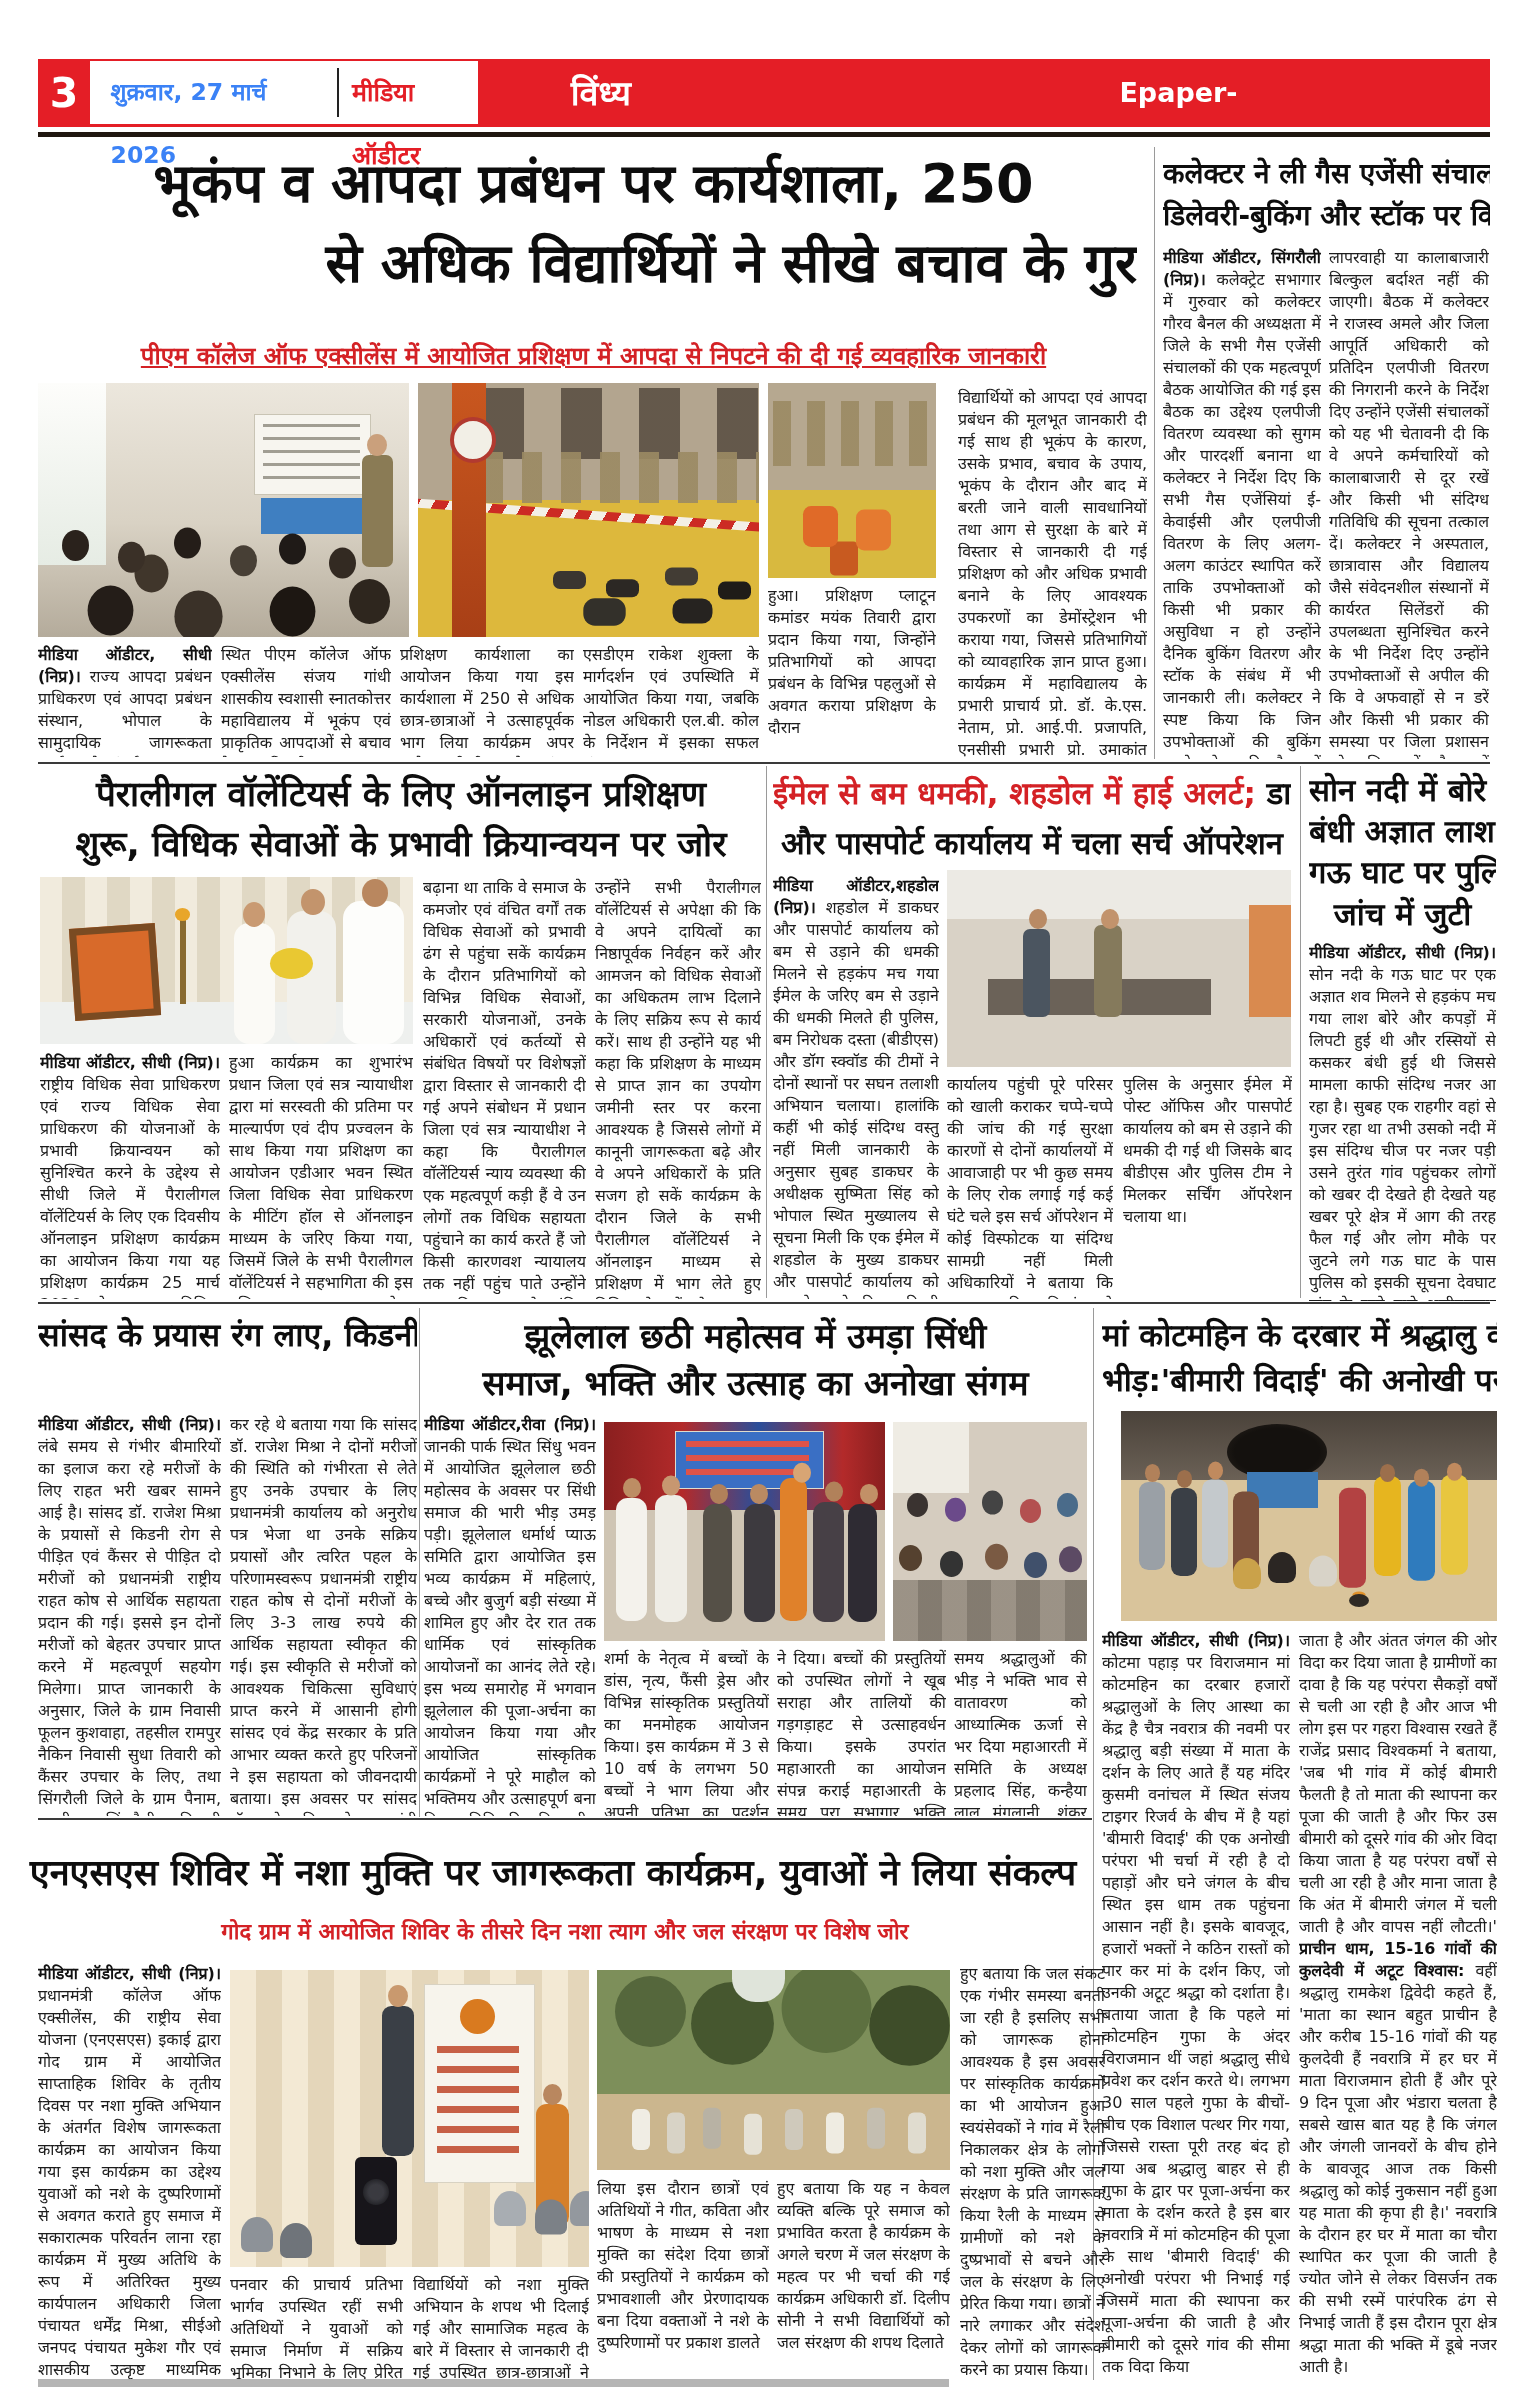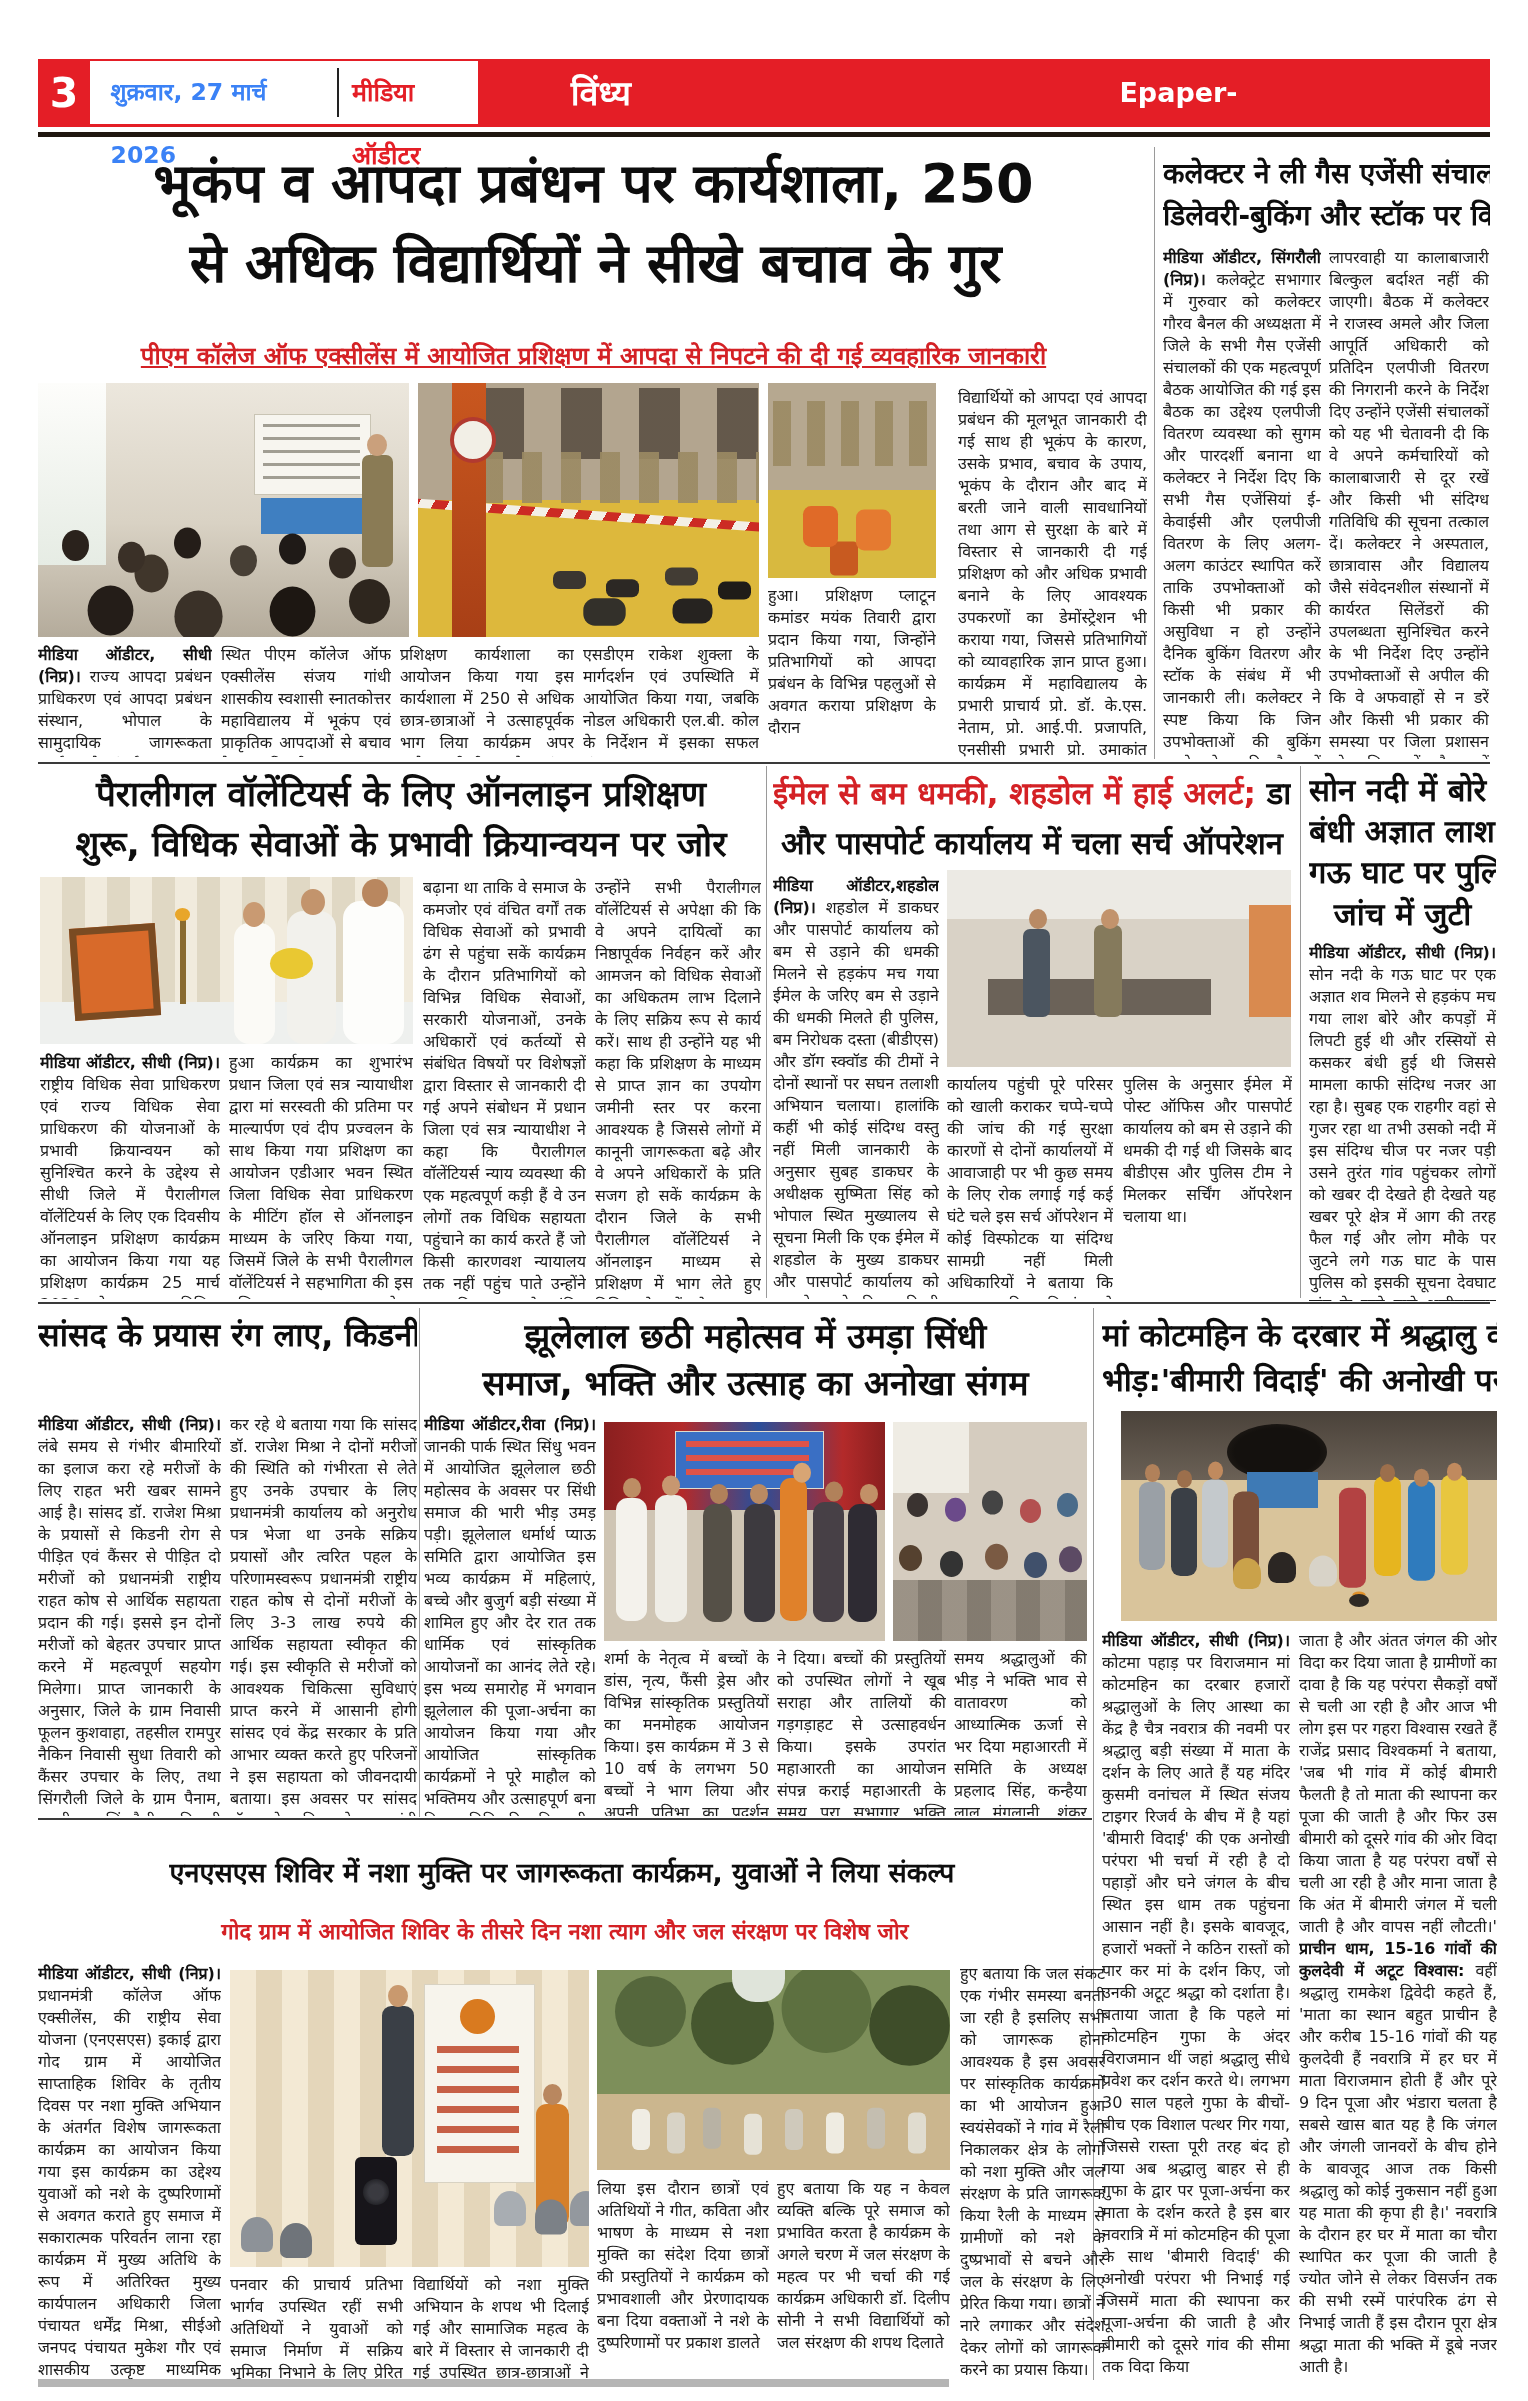--- a/index.html
+++ b/index.html
@@ -25,21 +25,21 @@
       <div class="abs" style="left:20.6px;top:0;width:217px;height:63px;line-height:63px;font-size:23.5px;font-weight:bold;color:#3b82f6;">शुक्रवार, 27 मार्च 2026</div>
       <div class="abs" style="left:247px;top:7px;width:1.8px;height:49px;background:#222;"></div>
       <div class="abs" style="left:262px;top:0;width:126px;height:63px;line-height:63px;font-size:25px;font-weight:bold;color:#e41e26;">मीडिया ऑडीटर</div>
     </div>
     <div class="abs" style="left:464px;top:0;width:129px;height:68px;line-height:68px;font-size:34px;font-weight:bold;color:#fff;text-align:right;">विंध्य</div>
     <div class="abs" style="left:917px;top:0;width:447px;height:68px;line-height:68px;font-size:27px;font-weight:bold;color:#fff;text-align:center;">Epaper-dainikmediaauditor.in</div>
   </div>
   <div class="abs" style="left:38px;top:132px;width:1452px;height:4.7px;background:#201710;"></div>
 
   <div class="abs hl" style="left:38px;top:148px;width:1111px;height:72px;font-size:54px;line-height:72px;">भूकंप व आपदा प्रबंधन पर कार्यशाला, 250</div>
-  <div class="abs hl" style="left:40px;top:228px;width:1111px;height:72px;font-size:54px;line-height:72px;">से अधिक विद्यार्थियों ने सीखे बचाव के गुर</div>
+  <div class="abs hl" style="left:26px;top:228px;width:1111px;height:72px;font-size:54px;line-height:72px;text-align:right;">से अधिक विद्यार्थियों ने सीखे बचाव के गुर</div>
   <div class="abs hl red" style="left:38px;top:340px;width:1111px;height:33px;font-size:24px;line-height:33px;text-decoration:underline;">पीएम कॉलेज ऑफ एक्सीलेंस में आयोजित प्रशिक्षण में आपदा से निपटने की दी गई व्यवहारिक जानकारी</div>
 
   <div class="ph" style="left:38px;top:383px;width:371px;height:254px;background:linear-gradient(180deg,#ece7dd 0%,#d9d2c4 55%,#b4ab9b 100%);">
     <div class="pe" style="left:0;top:0;width:68px;height:182px;background:linear-gradient(180deg,#fdfdfb,#e6ece4);"></div>
     <div class="pe" style="left:216px;top:31px;width:115px;height:79px;background:#f7f5ef;border:1.2px solid #c9c4b4;"></div>
     <div class="pe" style="left:225px;top:41px;width:97px;height:59px;background:repeating-linear-gradient(180deg,rgba(90,85,70,0.55) 0 3.5px,transparent 3.5px 13px);"></div>
     <div class="pe" style="left:223px;top:115px;width:101px;height:36px;background:#3f7fc1;"></div>
     <div class="pe" style="left:324px;top:72px;width:31px;height:112px;background:#8a7b55;border-radius:7px;"></div>
     <div class="pe" style="left:329px;top:51px;width:20px;height:22px;background:#caa07c;border-radius:50%;"></div>
     <div class="pe" style="left:23.5px;top:147px;width:27px;height:31px;border-radius:50%;background:#2a221c;box-shadow:56px 11.8px 0 #3a3027,112px -2.4px 0 #241d18,168px 15.3px 0 #473f35,217px 3.5px 0 #1f1a17,267px 17.6px 0 #332a22,35px 65px 0 9.4px #241d18,123px 71px 0 10.6px #3a3128,217px 66px 0 9.4px #1d1712,294px 56px 0 7px #2e261e,76px 28px 0 3.5px #40362b;"></div>
@@ -191,21 +191,21 @@
 
   <div class="abs txt" style="left:1102px;top:1630px;width:188px;height:748px;">
     <span class="byl">मीडिया ऑडीटर, सीधी (निप्र)।</span> <span>कोटमा पहाड़ पर विराजमान मां कोटमहिन का दरबार हजारों श्रद्धालुओं के लिए आस्था का केंद्र है चैत्र नवरात्र की नवमी पर श्रद्धालु बड़ी संख्या में माता के दर्शन के लिए आते हैं यह मंदिर कुसमी वनांचल में स्थित संजय टाइगर रिजर्व के बीच में है यहां 'बीमारी विदाई' की एक अनोखी परंपरा भी चर्चा में रही है दो पहाड़ों और घने जंगल के बीच स्थित इस धाम तक पहुंचना आसान नहीं है। इसके बावजूद, हजारों भक्तों ने कठिन रास्तों को पार कर मां के दर्शन किए, जो उनकी अटूट श्रद्धा को दर्शाता है। बताया जाता है कि पहले मां कोटमहिन गुफा के अंदर विराजमान थीं जहां श्रद्धालु सीधे प्रवेश कर दर्शन करते थे। लगभग 30 साल पहले गुफा के बीचों-बीच एक विशाल पत्थर गिर गया, जिससे रास्ता पूरी तरह बंद हो गया अब श्रद्धालु बाहर से ही गुफा के द्वार पर पूजा-अर्चना कर माता के दर्शन करते है इस बार नवरात्रि में मां कोटमहिन की पूजा के साथ 'बीमारी विदाई' की अनोखी परंपरा भी निभाई गई जिसमें माता की स्थापना कर पूजा-अर्चना की जाती है और बीमारी को दूसरे गांव की सीमा तक विदा किया</span>
   </div>
   <div class="abs txt" style="left:1299px;top:1630px;width:198px;height:748px;">
     <span>जाता है और अंतत जंगल की ओर विदा कर दिया जाता है ग्रामीणों का दावा है कि यह परंपरा सैकड़ों वर्षों से चली आ रही है और आज भी लोग इस पर गहरा विश्वास रखते हैं राजेंद्र प्रसाद विश्वकर्मा ने बताया, 'जब भी गांव में कोई बीमारी फैलती है तो माता की स्थापना कर पूजा की जाती है और फिर उस बीमारी को दूसरे गांव की ओर विदा किया जाता है यह परंपरा वर्षों से चली आ रही है और माना जाता है कि अंत में बीमारी जंगल में चली जाती है और वापस नहीं लौटती।'</span><span class="byl"> प्राचीन धाम, 15-16 गांवों की कुलदेवी में अटूट विश्वास: </span><span>वहीं श्रद्धालु रामकेश द्विवेदी कहते हैं, 'माता का स्थान बहुत प्राचीन है और करीब 15-16 गांवों की यह कुलदेवी हैं नवरात्रि में हर घर में माता विराजमान होती हैं और पूरे 9 दिन पूजा और भंडारा चलता है सबसे खास बात यह है कि जंगल और जंगली जानवरों के बीच होने के बावजूद आज तक किसी श्रद्धालु को कोई नुकसान नहीं हुआ यह माता की कृपा ही है।' नवरात्रि के दौरान हर घर में माता का चौरा स्थापित कर पूजा की जाती है ज्योत जोने से लेकर विसर्जन तक की सभी रस्में पारंपरिक ढंग से निभाई जाती हैं इस दौरान पूरा क्षेत्र श्रद्धा माता की भक्ति में डूबे नजर आती है।</span>
   </div>
 
   <div class="abs hrule" style="left:38px;top:1818px;width:1054px;"></div>
 
-  <div class="abs hl" style="left:35px;top:1845px;width:1054px;height:56px;font-size:27px;line-height:56px;">एनएसएस शिविर में नशा मुक्ति पर जागरूकता कार्यक्रम, युवाओं ने लिया संकल्प</div>
+  <div class="abs hl" style="left:26px;top:1845px;width:1054px;height:56px;font-size:36px;line-height:56px;">एनएसएस शिविर में नशा मुक्ति पर जागरूकता कार्यक्रम, युवाओं ने लिया संकल्प</div>
   <div class="abs hl red" style="left:38px;top:1914px;width:1054px;height:36px;font-size:22px;line-height:36px;">गोद ग्राम में आयोजित शिविर के तीसरे दिन नशा त्याग और जल संरक्षण पर विशेष जोर</div>
 
   <div class="abs txt" style="left:38px;top:1963px;width:183px;height:416px;">
     <span class="byl">मीडिया ऑडीटर, सीधी (निप्र)।</span> <span>प्रधानमंत्री कॉलेज ऑफ एक्सीलेंस, की राष्ट्रीय सेवा योजना (एनएसएस) इकाई द्वारा गोद ग्राम में आयोजित साप्ताहिक शिविर के तृतीय दिवस पर नशा मुक्ति अभियान के अंतर्गत विशेष जागरूकता कार्यक्रम का आयोजन किया गया इस कार्यक्रम का उद्देश्य युवाओं को नशे के दुष्परिणामों से अवगत कराते हुए समाज में सकारात्मक परिवर्तन लाना रहा कार्यक्रम में मुख्य अतिथि के रूप में अतिरिक्त मुख्य कार्यपालन अधिकारी जिला पंचायत धर्मेंद्र मिश्रा, सीईओ जनपद पंचायत मुकेश गौर एवं शासकीय उत्कृष्ट माध्यमिक विद्यालय</span>
   </div>
 
   <div class="ph" style="left:230px;top:1970px;width:359px;height:297px;background:repeating-linear-gradient(90deg,#f3e9d4 0 26px,#e4d6ba 26px 52px);">
     <div class="pe" style="left:194px;top:14px;width:109px;height:197px;background:#f7f4ec;border:1.2px solid #d8d2c2;"></div>
     <div class="pe" style="left:230px;top:29px;width:35px;height:35px;background:#d97a1f;border-radius:50%;"></div>
     <div class="pe" style="left:207px;top:76px;width:82px;height:112px;background:repeating-linear-gradient(180deg,rgba(190,70,40,.85) 0 7px,transparent 7px 20px);"></div>

